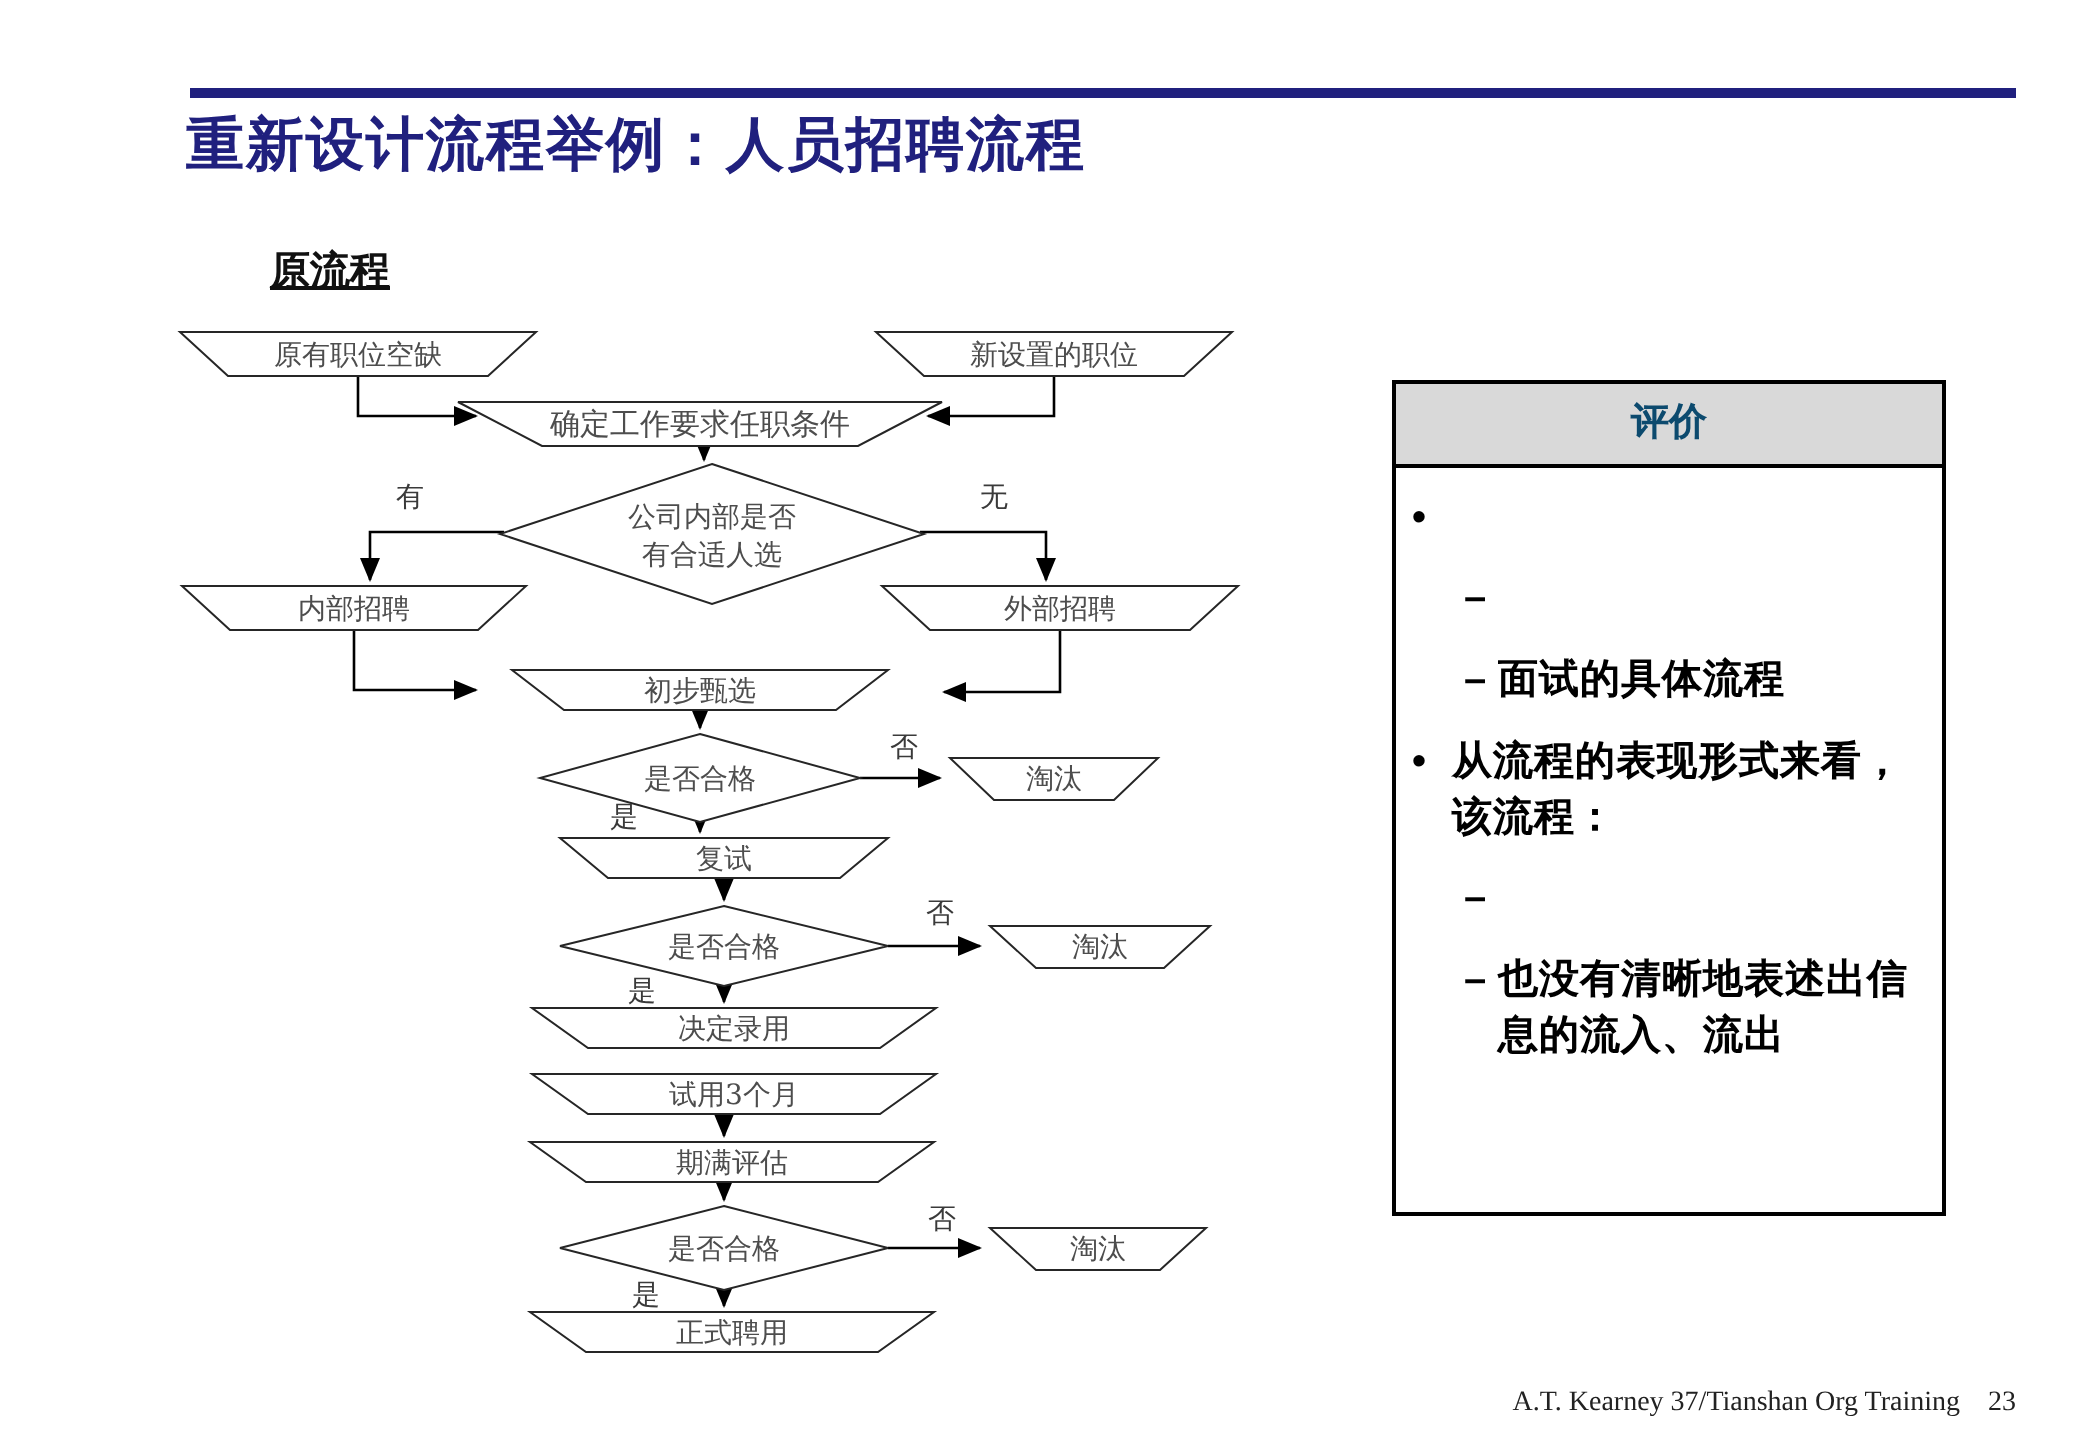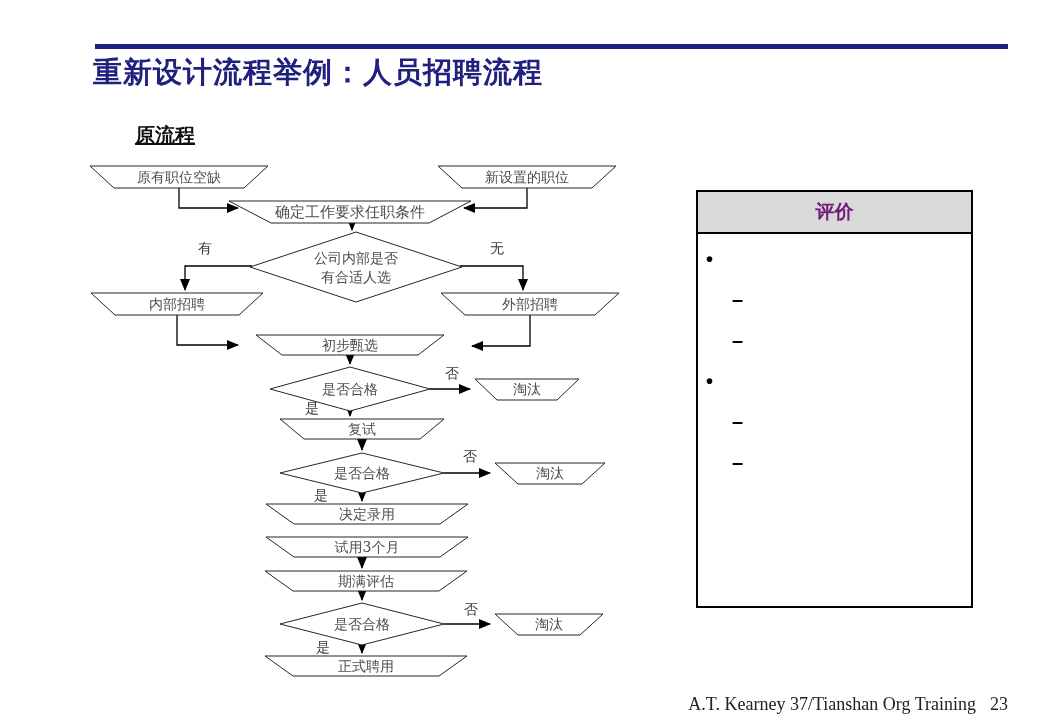--- a/index.html
+++ b/index.html
@@ -15,30 +15,30 @@
   #flow-svg{position:absolute;left:85px;top:155px;}
   .node{fill:#ffffff;stroke:#262626;stroke-width:1;}
   .edge{fill:none;stroke:#000;stroke-width:1.3;}
   .ntext{font-family:"DejaVu Serif",serif;font-size:14px;fill:#4d4d4d;text-anchor:middle;}
   .ntext-lg{font-size:15px;}
   .etext{font-family:"DejaVu Serif",serif;font-size:14px;fill:#3a3a3a;text-anchor:middle;}
   
   #eval-panel{position:absolute;left:696px;top:190px;width:277px;height:418px;
               border:2px solid #000;box-sizing:border-box;background:#fff;}
   #eval-header{height:40px;line-height:40px;background:#d9d9d9;border-bottom:2px solid #000;
-               text-align:center;font-size:19px;font-weight:bold;color:#701a75;}
+               text-align:center;font-size:19px;font-weight:bold;color:#0c4a6e;}
   #eval-body{padding:11px 6px 0 8px;font-weight:bold;color:#000;}
   .b-row{display:flex;font-size:20px;line-height:28px;margin-bottom:12px;}
   .b-row .marker{width:20px;flex:none;}
   .b-row .btext{white-space:pre-line;letter-spacing:0.5px;}
   .b-row.lvl2{margin-left:26px;margin-bottom:13px;}
   .b-row.lvl2 .marker{width:17px;}
   
   #footer{position:absolute;left:560px;top:694px;width:448px;text-align:right;
-          font-family:"Liberation Serif",serif;font-size:18px;color:#222;}
+          font-family:"Liberation Serif",serif;font-size:14px;color:#222;}
   #page-number{margin-left:14px;}
 </style>
 </head>
 <body>
 
 <div id="stage">
 
   <div id="top-rule"></div>
   <div id="slide-title">重新设计流程举例：人员招聘流程</div>
   <div id="section-label">原流程</div>
@@ -139,29 +139,34 @@
     <div id="eval-header">评价</div>
     <div id="eval-body">
       <div class="b-row lvl1">
         <span class="marker">•</span>
       </div>
       <div class="b-row lvl2">
         <span class="marker">–</span>
       </div>
       <div class="b-row lvl2">
         <span class="marker">–</span>
+        <span class="btext">面试的具体流程</span>
       </div>
       <div class="b-row lvl1">
         <span class="marker">•</span>
+        <span class="btext">从流程的表现形式来看，
+该流程：</span>
       </div>
       <div class="b-row lvl2">
         <span class="marker">–</span>
       </div>
       <div class="b-row lvl2">
         <span class="marker">–</span>
+        <span class="btext">也没有清晰地表述出信
+息的流入、流出</span>
       </div>
     </div>
   </div>
 
   <div id="footer">
     <span id="footer-credit">A.T. Kearney 37/Tianshan Org Training</span><span id="page-number">23</span>
   </div>
 
 </div>
 

